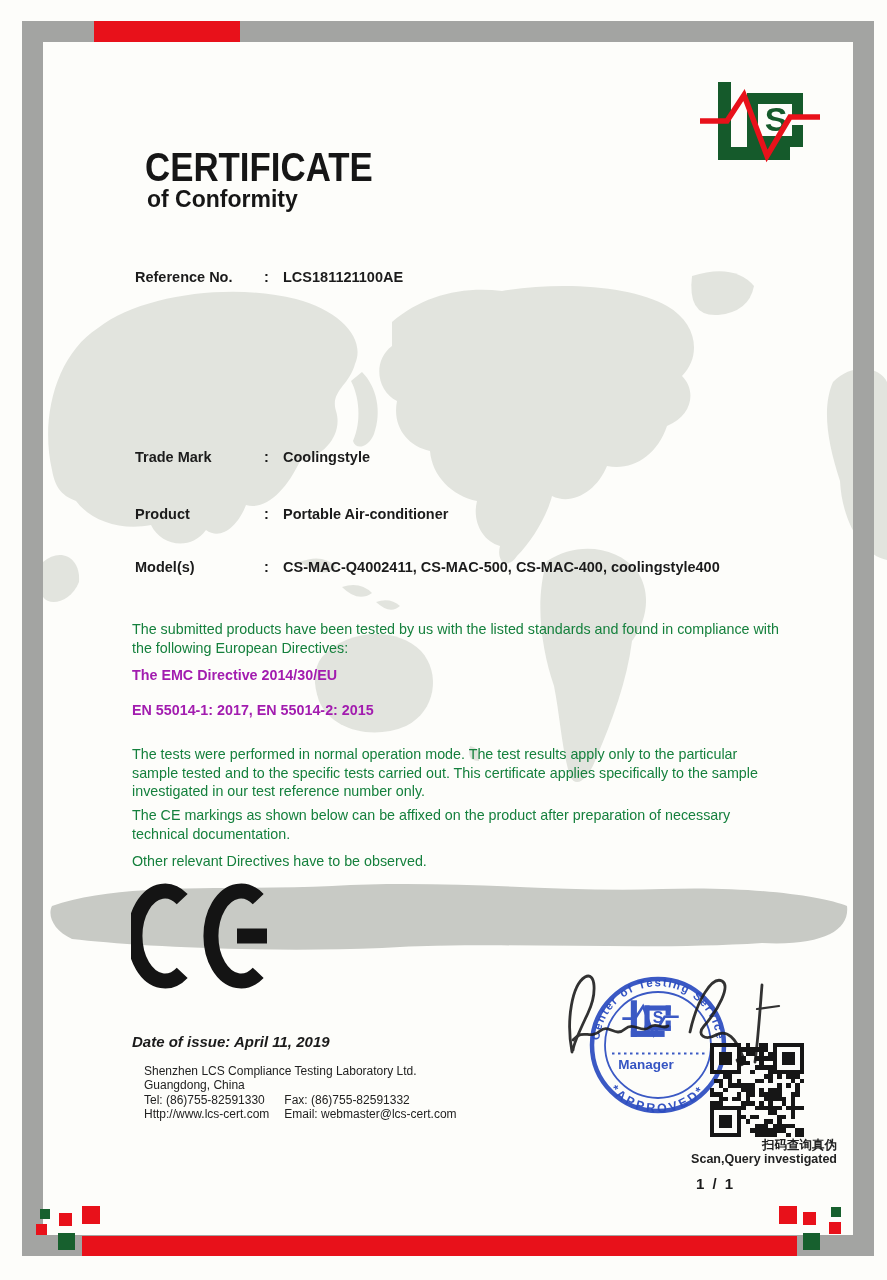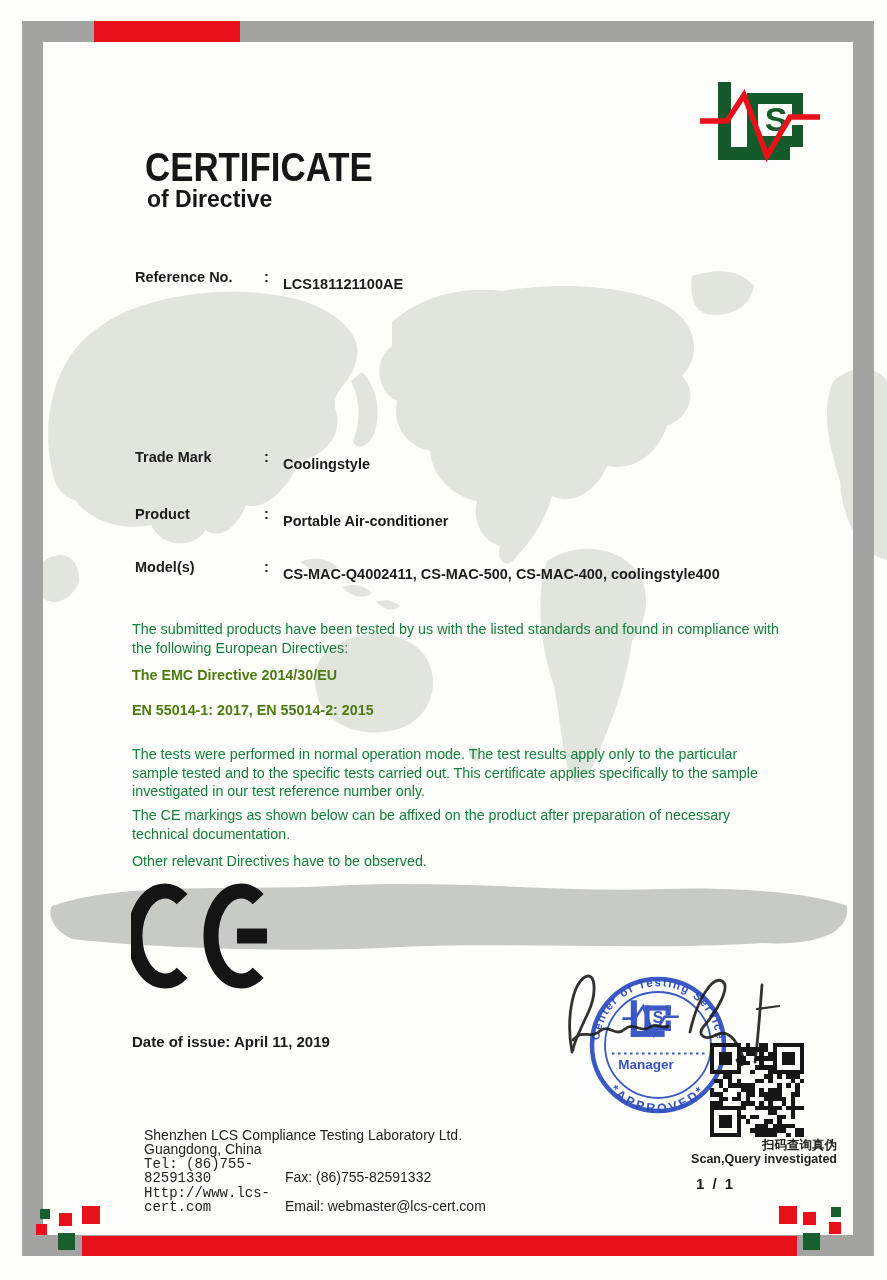--- a/index.html
+++ b/index.html
@@ -20,35 +20,35 @@
 
   
   .title{position:absolute;left:145px;top:144px;font-size:41px;font-weight:bold;
          letter-spacing:0;transform:scaleX(.85);transform-origin:left top;color:#161616;}
   .subtitle{position:absolute;left:147px;top:186px;font-size:23px;font-weight:bold;color:#161616;}
 
   
   .field{position:absolute;left:135px;font-size:14.5px;font-weight:bold;line-height:19px;color:#1b1b1b;}
   .flabel{display:inline-block;width:129px;vertical-align:top;}
   .fcolon{display:inline-block;width:19px;vertical-align:top;}
-  .fvalue{display:inline-block;width:520px;vertical-align:top;margin-top:7px;}
+  .fvalue{display:inline-block;width:520px;vertical-align:top;}
 
   
   .para{position:absolute;left:132px;width:655px;font-size:14.3px;line-height:18.5px;color:#15803d;}
-  .bold{font-weight:bold;color:#4d7c0f;}
-
-  .date{position:absolute;left:132px;top:1033px;font-size:15px;font-weight:bold;color:#1b1b1b;}
+  .bold{font-weight:bold;color:#a21caf;}
+
+  .date{position:absolute;left:132px;top:1033px;font-size:15px;font-weight:bold;color:#1b1b1b;font-style:italic;}
 
   
   .qrcap{position:absolute;left:677px;width:160px;text-align:right;font-weight:bold;color:#222;}
   .pagenum{position:absolute;left:668px;top:1175px;font-size:15px;font-weight:bold;letter-spacing:2px;color:#1b1b1b;margin-left:28px;}
 
   
-  .footer{position:absolute;left:144px;top:1128px;font-size:14px;line-height:14.4px;color:#222;}
-  .fcol{display:inline-block;width:137px;font-family:Liberation Mono, monospace;}
+  .footer{position:absolute;left:144px;top:1064px;font-size:12px;line-height:14.4px;color:#222;}
+  .fcol{display:inline-block;width:137px;}
 </style>
 </head>
 <body>
 
 <div class="page">
 
   <svg class="map" viewBox="0 0 887 1280">
     <g fill="#e2e4de" stroke="none">
 
       <path d="M52,470 C40,418 56,355 98,328 C142,294 232,283 296,299 C341,311 366,339 355,364
@@ -115,21 +115,21 @@
     </defs>
   </svg>
 
   <svg class="abs" style="left:695px;top:75px;" width="130" height="90" viewBox="0 0 130 90">
     <use href="#lcs-mark" fill="#155a2b"></use>
     <text x="81" y="56" font-size="34" font-weight="bold" text-anchor="middle" fill="#155a2b">S</text>
     <use href="#lcs-pulse" stroke="#e8111a"></use>
   </svg>
 
   <div class="title">CERTIFICATE</div>
-  <div class="subtitle">of Directive</div>
+  <div class="subtitle">of Conformity</div>
 
   <div class="field" style="top:268px">
     <span class="flabel">Reference No.</span><span class="fcolon">:</span><span class="fvalue">LCS181121100AE</span>
   </div>
   <div class="field" style="top:505px">
     <span class="flabel">Product</span><span class="fcolon">:</span><span class="fvalue">Portable Air-conditioner</span>
   </div>
   <div class="field" style="top:448px">
     <span class="flabel">Trade Mark</span><span class="fcolon">:</span><span class="fvalue">Coolingstyle</span>
   </div>

